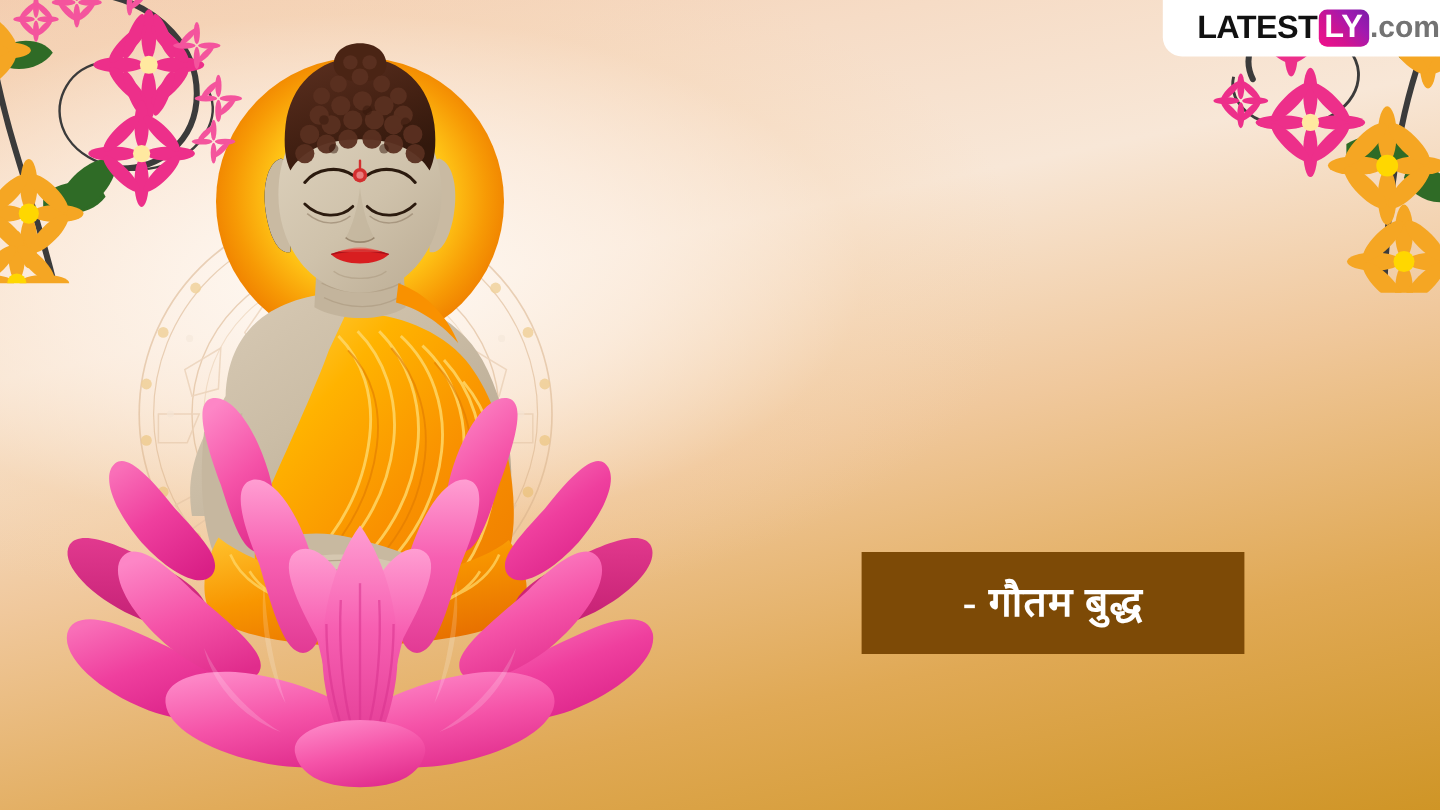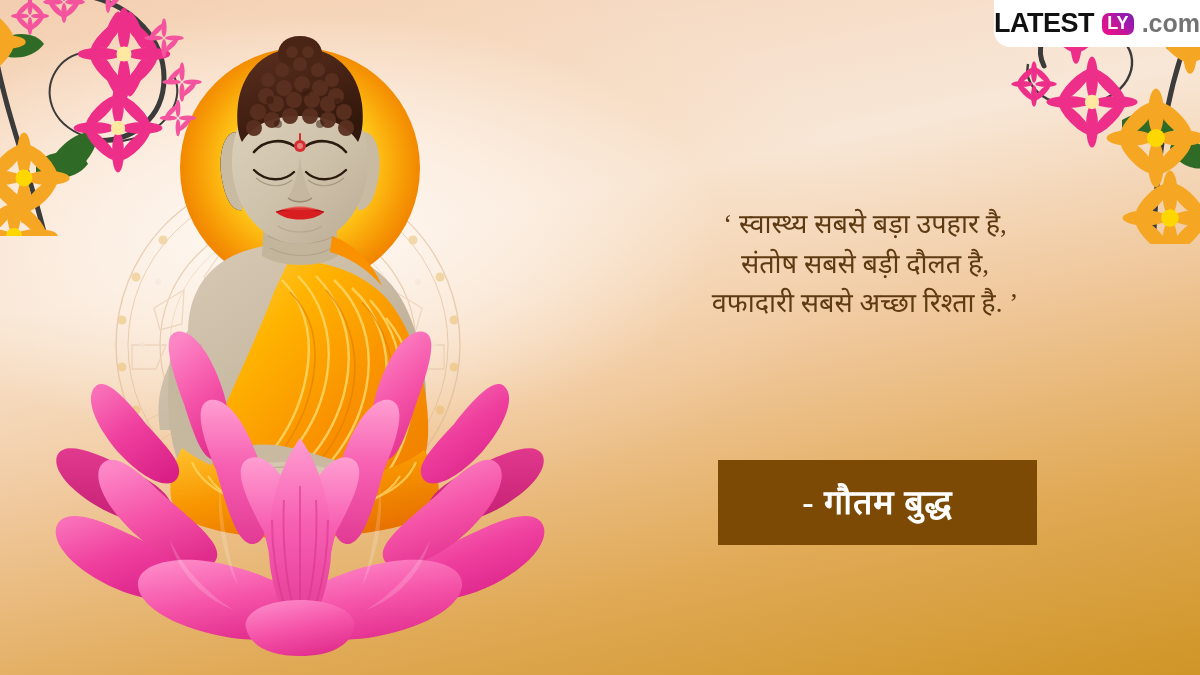--- a/index.html
+++ b/index.html
@@ -22,32 +22,32 @@
     background:linear-gradient(168deg, #f3cdb0 0%, #f6dcc6 18%, #f8e7d7 34%, #f0c89c 55%, #e0a955 78%, #cf9526 100%);
   }
   .bg-glow {
     position:absolute; inset:0;
     background:radial-gradient(ellipse 58% 52% at 24% 34%, rgba(255,250,245,0.98) 0%, rgba(253,240,228,0.72) 35%, rgba(247,214,178,0.25) 62%, rgba(240,190,130,0) 82%);
   }
 
   
   .logo-panel {
     position:absolute; top:0; right:0;
-    width:206px; height:47px;
+    width:231px; height:47px;
     background:#ffffff;
     border-bottom-left-radius:16px;
-    display:flex; align-items:center; justify-content:space-between;
+    display:flex; align-items:center; justify-content:flex-end;
     gap:0px;
     z-index:40;
   }
   .logo-text { font-size:27px; font-weight:bold; letter-spacing:-0.5px; color:#111; font-family:"Liberation Sans", sans-serif; }
   .logo-badge {
     display:inline-block;
     background:linear-gradient(45deg, #f1108c 0%, #d21490 35%, #a01ab0 70%, #7b1fa8 100%);
-    color:#fff; font-size:18px; font-weight:bold;
+    color:#fff; font-size:27px; font-weight:bold;
     padding:1px 5px 3px 5px; border-radius:7px; margin:0 1px;
     line-height:1;
   }
   .logo-dotcom { font-size:25px; font-weight:bold; color:#737373; }
 
   
   .floral { position:absolute; z-index:20; pointer-events:none; }
   .fl-tl { top:-14px; left:-22px; width:260px; height:250px; }
   .fl-tr { top:-6px; right:-10px; width:270px; height:250px; }
 
@@ -640,25 +640,20 @@
           <ellipse cx="-14" cy="-14" rx="6" ry="18" transform="rotate(45 -14 -14)"></ellipse>
           <ellipse cx="14" cy="14" rx="6" ry="18" transform="rotate(45 14 14)"></ellipse>
           <ellipse cx="14" cy="-14" rx="6" ry="18" transform="rotate(-45 14 -14)"></ellipse>
           <ellipse cx="-14" cy="14" rx="6" ry="18" transform="rotate(-45 -14 14)"></ellipse>
           <circle cx="0" cy="0" r="7" fill="#ffd700"></circle>
         </g>
       </g>
     </svg>
   </div>
 
-  <div class="quote-block">
-    <div class="quote-line">‘ स्वास्थ्य सबसे बड़ा उपहार है,</div>
-    <div class="quote-line">संतोष सबसे बड़ी दौलत है,</div>
-    <div class="quote-line">वफादारी सबसे अच्छा रिश्ता है. ’</div>
-  </div>
 
   <div class="attrib-box">
     <span class="attrib-text">- गौतम बुद्ध</span>
   </div>
 
   <div class="logo-panel">
     <span class="logo-text">LATEST</span>
       <span class="logo-badge">LY</span>
       <span class="logo-dotcom">.com</span>
   </div>

